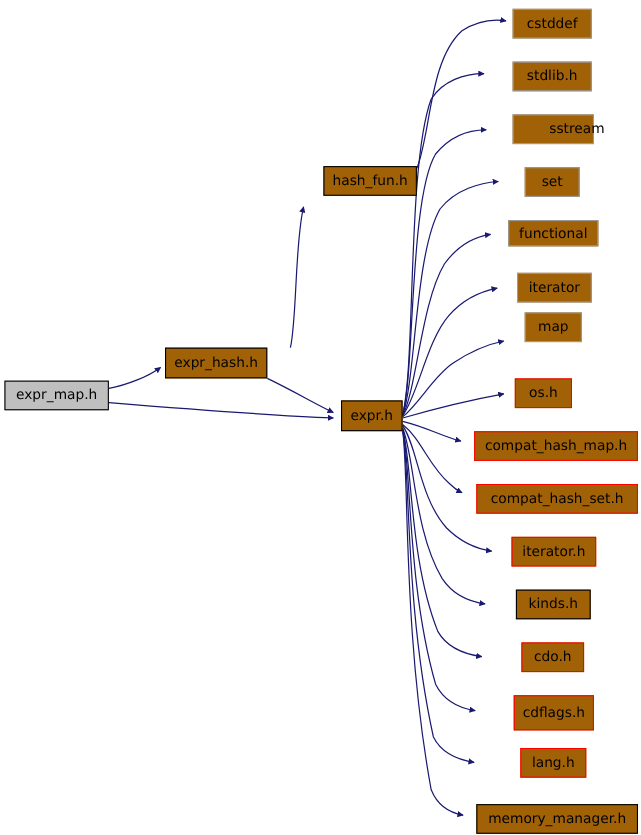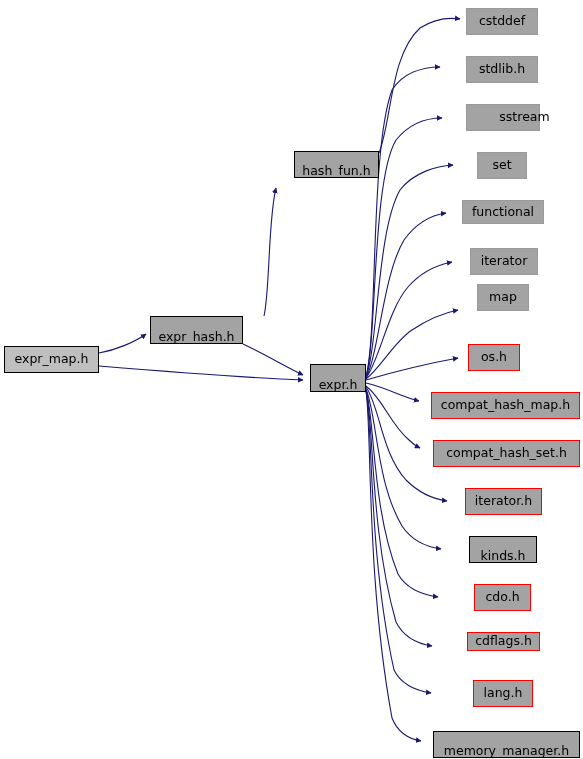--- a/index.html
+++ b/index.html
@@ -10,26 +10,26 @@
     font-family:"DejaVu Sans","Liberation Sans",sans-serif;
     overflow:hidden;
   }
   svg#edges{position:absolute;left:0;top:0;width:583px;height:759px;}
   .node{
     position:absolute;
     box-sizing:border-box;
     display:flex;align-items:center;justify-content:center;
     font-size:12.5px;
     color:#000000;
-    background:#a3a3a3;
+    background:#a16207;
     white-space:nowrap;
     line-height:1;
   }
   .node.sys{border:1px solid #9a9a9a;}
-  .node.loc{border:1px solid #000000;align-items:flex-end;}
+  .node.loc{border:1px solid #000000;}
   .node.ext{border:1px solid #ff0000;}
   .node.cur{border:1px solid #000000;background:#bfbfbf;}
 </style>
 </head>
 <body>
 
 <div id="canvas">
   <svg id="edges">
     <defs>
       <marker id="ah" viewBox="0 0 10 10" refX="9" refY="5" markerWidth="5.2" markerHeight="5.2" orient="auto-start-reverse">
@@ -104,21 +104,21 @@
       </div>
       <div class="node ext" style="left: 465px; top: 488px; width: 77px; height: 27px;">
         <span>iterator.h</span>
       </div>
       <div class="node loc" style="left: 469px; top: 536px; width: 68px; height: 27px;">
         <span>kinds.h</span>
       </div>
       <div class="node ext" style="left: 474px; top: 584px; width: 57px; height: 27px;">
         <span>cdo.h</span>
       </div>
-      <div class="node ext" style="left: 467px; top: 632px; width: 73px; height: 19px;">
+      <div class="node ext" style="left: 467px; top: 632px; width: 73px; height: 32px;">
         <span>cdflags.h</span>
       </div>
       <div class="node ext" style="left: 473px; top: 680px; width: 60px; height: 27px;">
         <span>lang.h</span>
       </div>
       <div class="node loc" style="left: 433px; top: 731px; width: 147px; height: 27px;">
         <span>memory_manager.h</span>
       </div>
     </div>
 </div>

